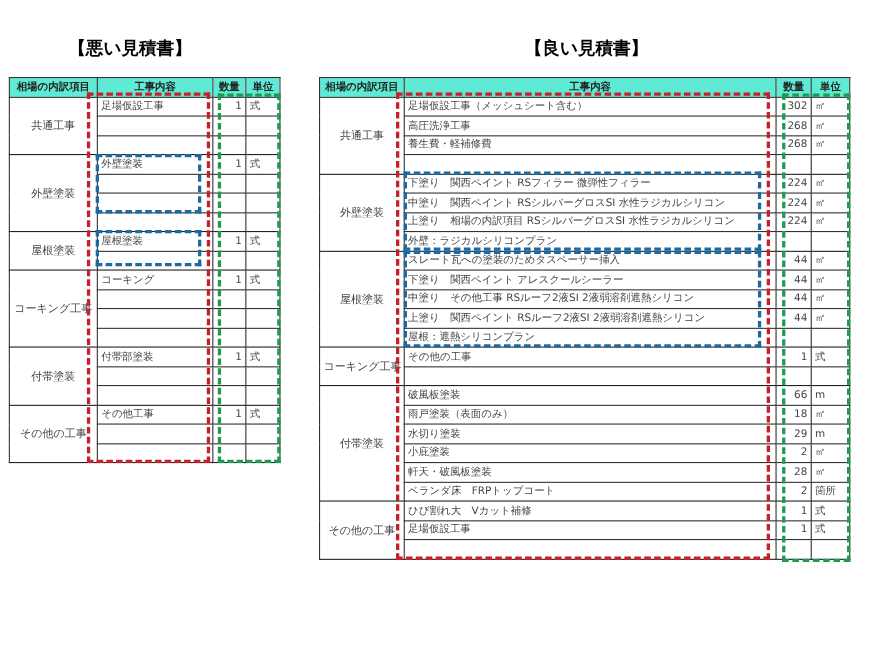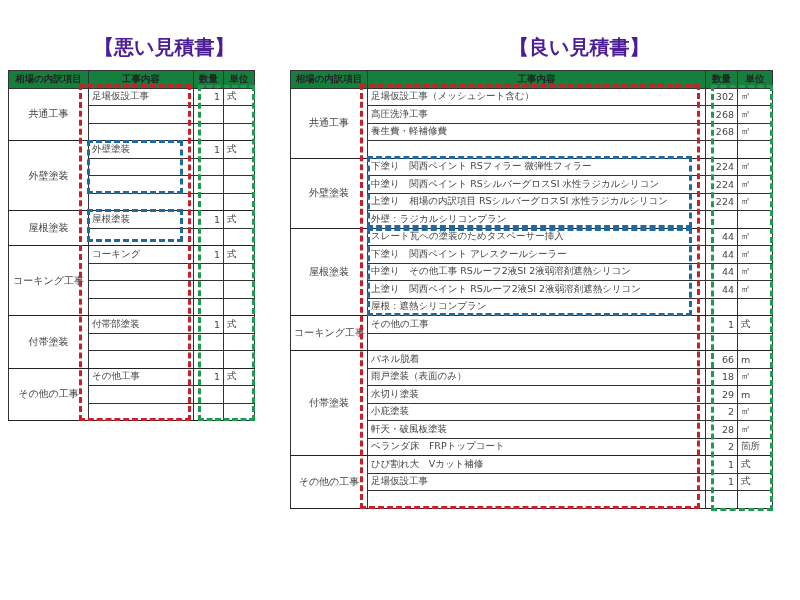--- a/index.html
+++ b/index.html
@@ -1,20 +1,20 @@
 <!DOCTYPE html>
 <html><head>
 <meta charset="utf-8">
 <style>
   * { box-sizing: border-box; margin: 0; padding: 0; }
   body { width: 800px; height: 600px; background: #ffffff; font-family: "DejaVu Sans", sans-serif; position: relative; overflow: hidden; color: #333; }
-  .title { position: absolute; font-weight: bold; font-size: 20px; color: #4c1d95; margin-left: 32px; }
+  .title { position: absolute; font-weight: bold; font-size: 16px; color: #000000; }
   table { position: absolute; border-collapse: collapse; table-layout: fixed; font-size: 9.5px; }
   td, th { border: 1px solid #333; height: 17.5px; padding: 0 3px; white-space: nowrap; overflow: hidden; }
-  th { background: #15803d; font-weight: bold; color: #222; text-align: center; }
+  th { background: #5eead4; font-weight: bold; color: #222; text-align: center; }
   td.cat { text-align: center; vertical-align: middle; color: #444; font-size: 10px; }
   td.qty { text-align: right; color: #444; }
   td.unit { text-align: left; color: #444; }
   td.item { color: #444; }
   tr.grpend td { border-bottom: 1.5px solid #222; }
   .dash { position: absolute; pointer-events: none; }
   .red { border: 3px dashed #c8202a; }
   .green { border: 3px dashed #1f9a50; }
   .blue { border: 3px dashed #1e6aa0; }
 </style>
@@ -234,21 +234,21 @@
         <td class="qty">1</td>
         <td class="unit">式</td>
       </tr>
       <tr class="grpend">
         <td class="item"></td>
         <td class="qty"></td>
         <td class="unit"></td>
       </tr>
       <tr>
         <td class="cat" rowspan="6" style="border-bottom: 1.5px solid rgb(34, 34, 34);">付帯塗装</td>
-        <td class="item">パネル脱着</td>
+        <td class="item">破風板塗装</td>
         <td class="qty">66</td>
         <td class="unit">m</td>
       </tr>
       <tr>
         <td class="item">雨戸塗装（表面のみ）</td>
         <td class="qty">18</td>
         <td class="unit">㎡</td>
       </tr>
       <tr>
         <td class="item">水切り塗装</td>

